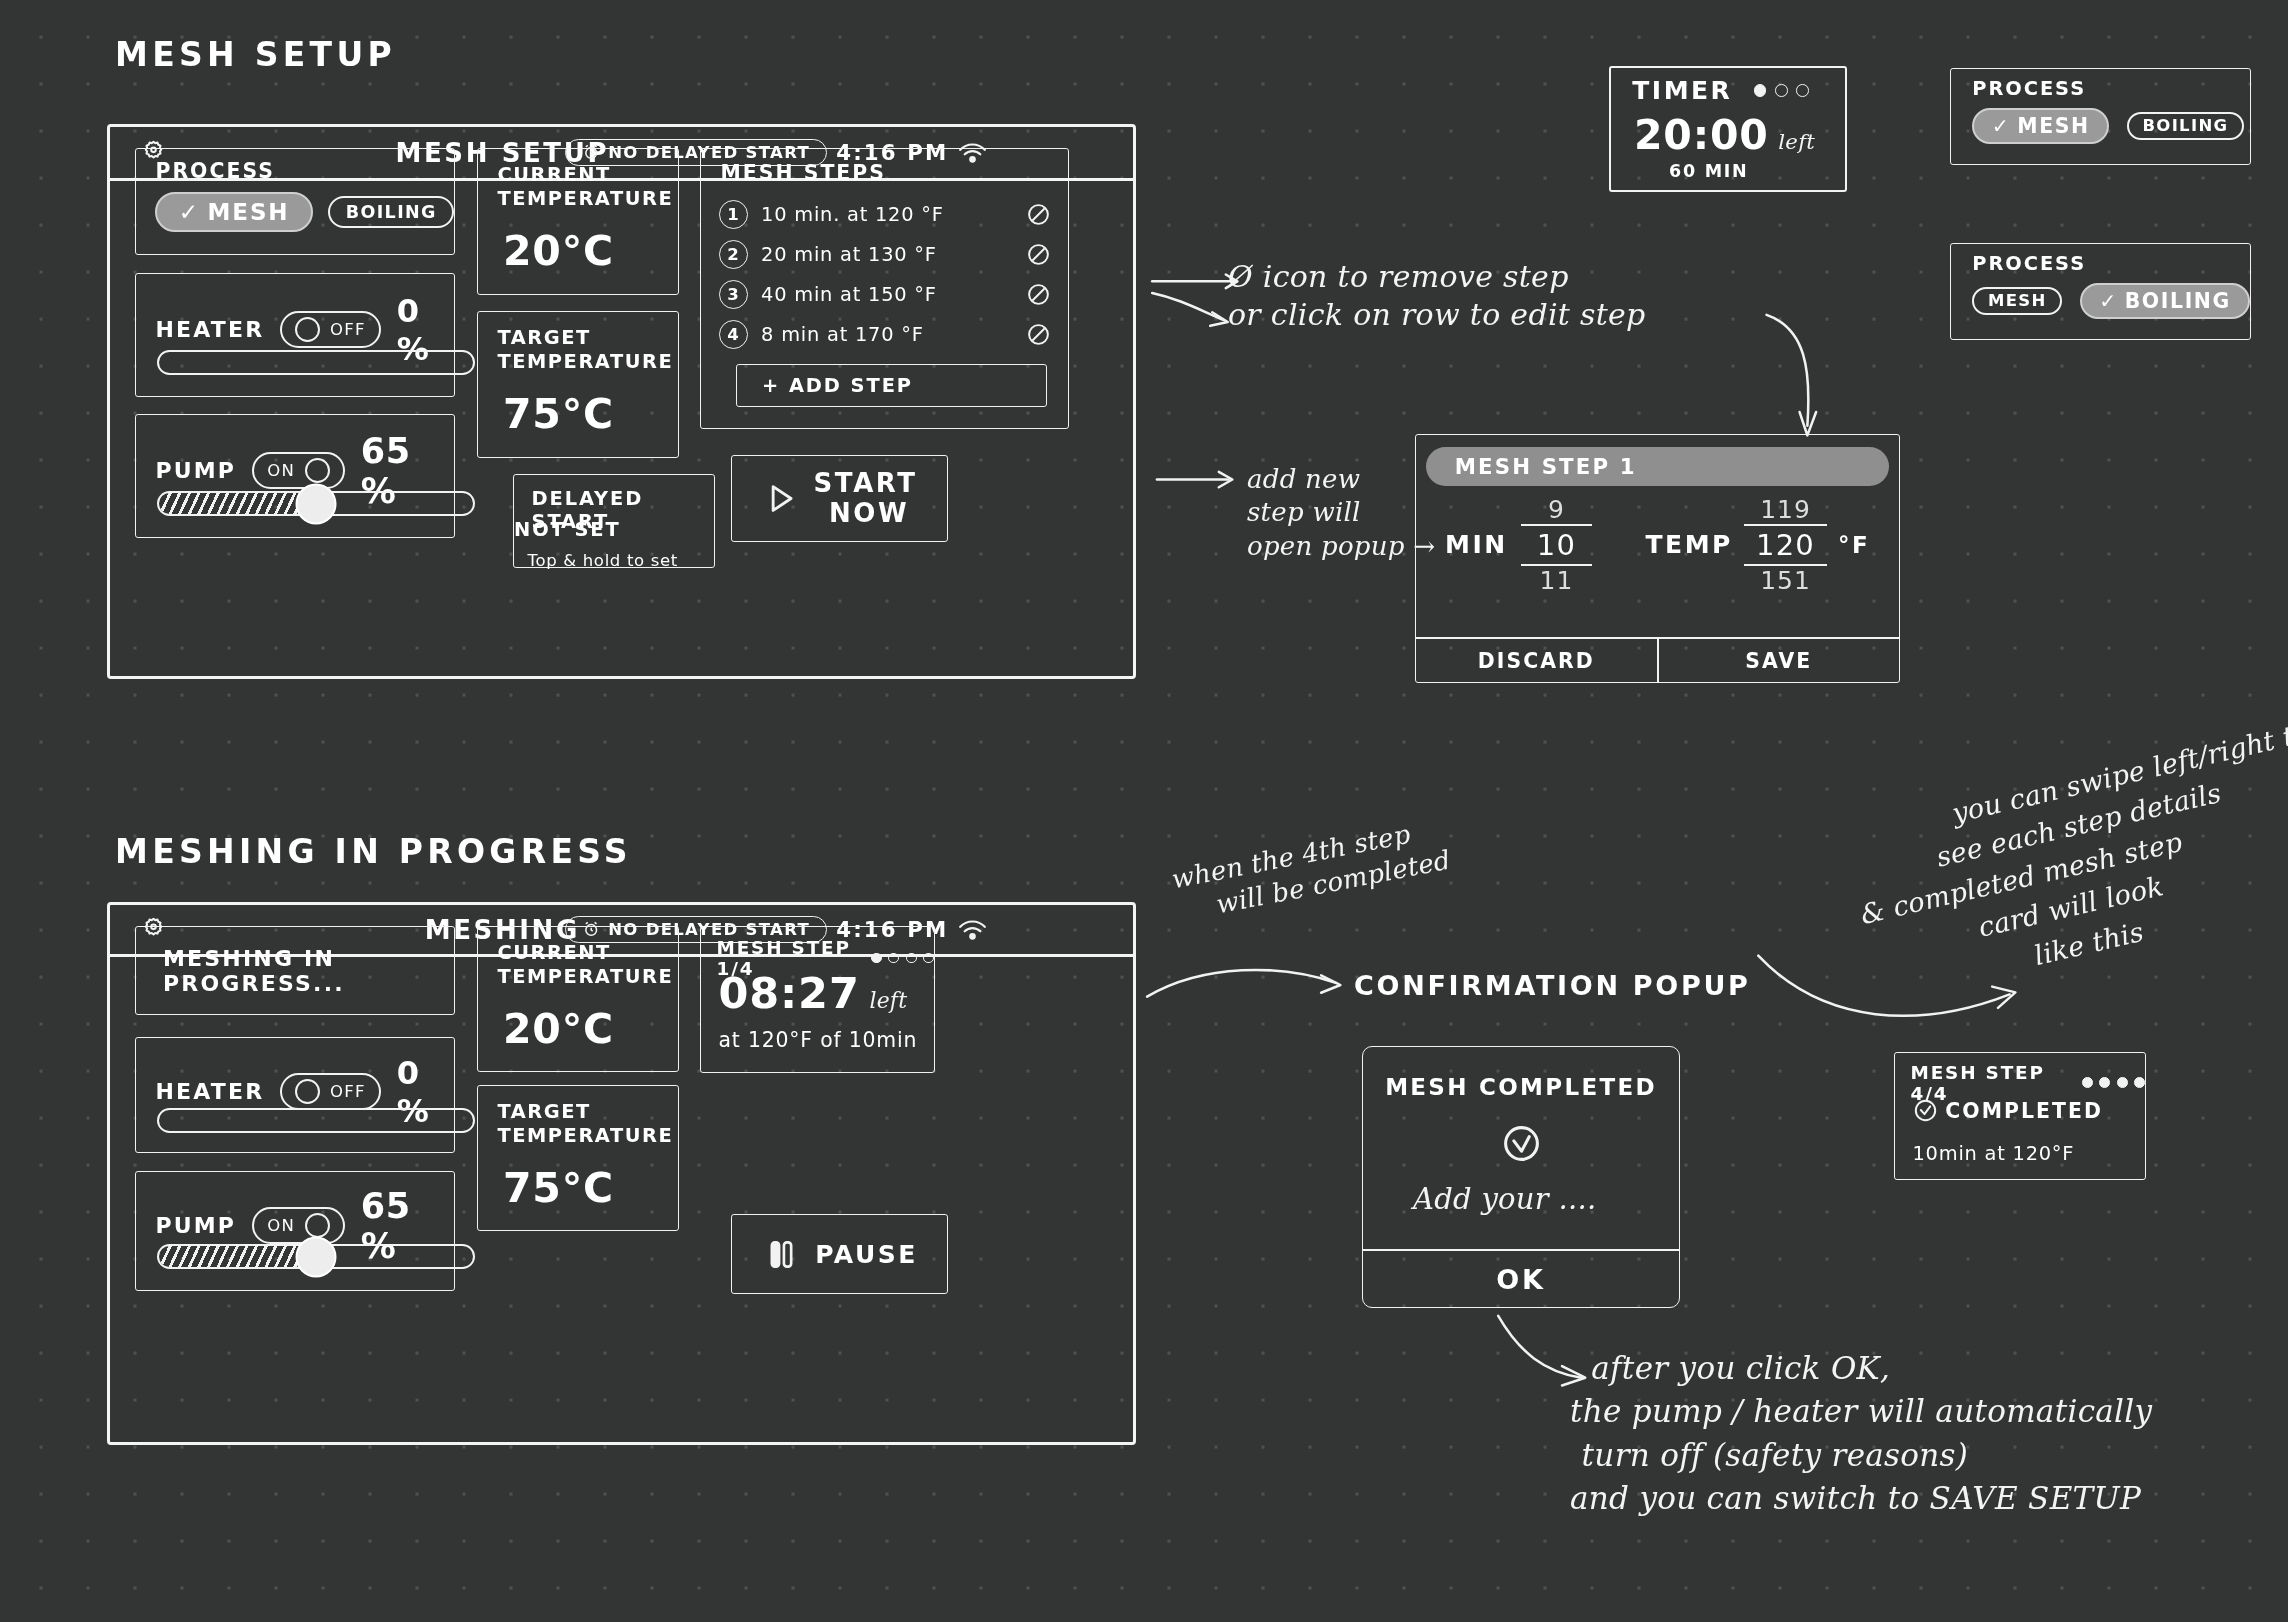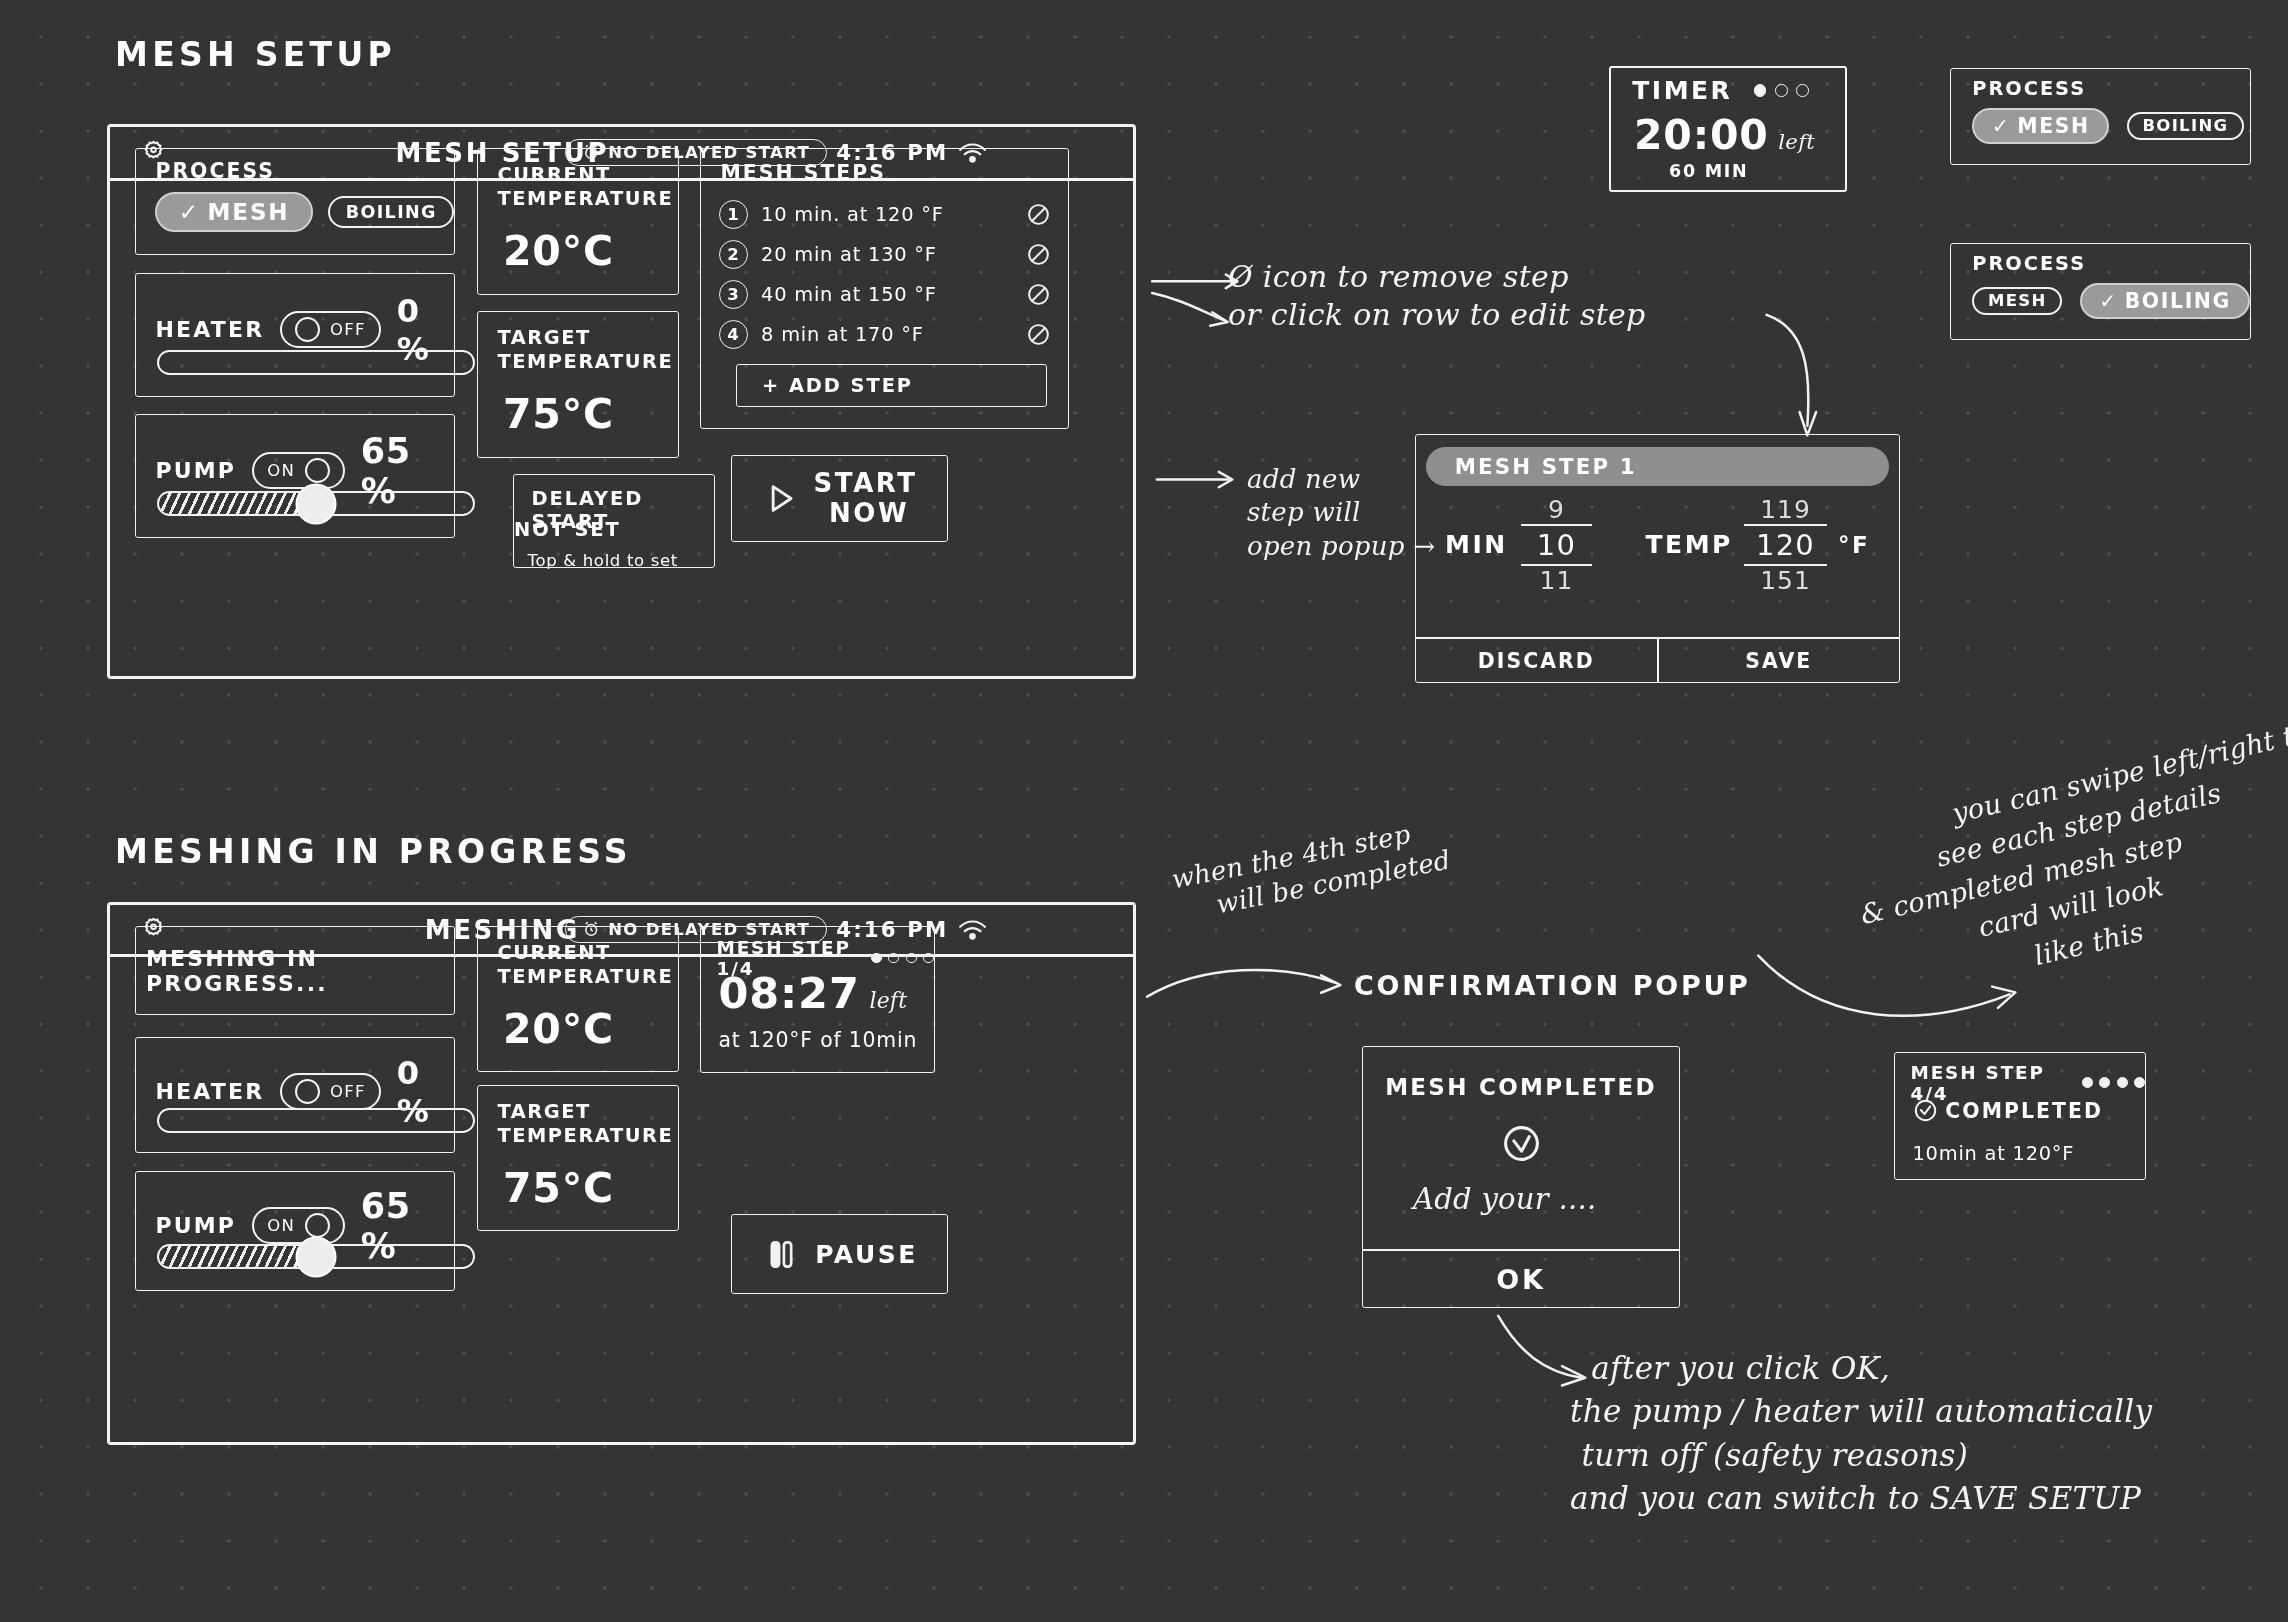--- a/index.html
+++ b/index.html
@@ -368,21 +368,21 @@
         <span>
           <svg width="29" height="21.3" viewBox="0 0 26 18" fill="none" stroke="#f2f2f2" stroke-width="2" stroke-linecap="round">
             <path d="M2 6.5a15 15 0 0 1 22 0"></path>
               <path d="M6 10.5a10 10 0 0 1 14 0"></path>
               <circle cx="13" cy="15" r="2" fill="#f2f2f2"></circle>
           </svg>
         </span>
       </div>
     </div>
 
-    <div class="box thin abs" style="left:25px;top:21.3px;width:320px;height:89px;display:flex;align-items:center;padding-left:10px;">
+    <div class="box thin abs" style="left:25px;top:21.3px;width:320px;height:89px;display:flex;align-items:center;padding-left:27px;">
       <span class="caps" style="font-size:22px;">MESHING IN PROGRESS...</span>
     </div>
 
     <div class="box thin abs" style="left:25px;top:132px;width:320px;height:116px;">
       <div class="abs" style="left:19.4px;top:15.5px;display:flex;align-items:center;gap:15.5px;">
         <span class="caps" style="font-size:22px;">HEATER</span>
         <span class="toggle" style="font-size:16.5px;">
           <span class="knob"></span>
           <span>OFF</span>
         </span>
@@ -467,21 +467,21 @@
     <div style="padding-left:87px;">see each step details</div>
     <div>&amp; completed mesh step</div>
     <div style="padding-left:112px;">card will look</div>
     <div style="padding-left:160px;">like this</div>
   </div>
   <svg class="abs" style="left:1756px;top:946px;" width="281" height="87" viewBox="0 0 290 90">
     <path d="M2 10 C70 82 170 86 262 50" stroke="#f2f2f2" stroke-width="2.6" fill="none" stroke-linecap="round"></path>
     <path d="M244 42 L268 48 L250 64" stroke="#f2f2f2" stroke-width="2.6" fill="none" stroke-linecap="round" stroke-linejoin="round"></path>
   </svg>
 
-  <div class="box thin abs" style="left:1362px;top:1046px;width:318px;height:262px;">
+  <div class="box thin abs" style="left:1362px;top:1046px;width:318px;height:262px;border-radius:10px;">
     <div class="caps abs" style="left:0;right:0;top:27px;text-align:center;font-size:23px;">MESH COMPLETED</div>
     <div class="abs" style="left:0;right:0;top:76px;display:flex;justify-content:center;">
       <svg width="41" height="41" viewBox="0 0 24 24" fill="none" stroke="#f2f2f2" stroke-width="1.8" stroke-linecap="round" stroke-linejoin="round">
         <circle cx="12" cy="12" r="9.3"></circle>
           <path d="M7.5 10.5 L12 16.5 L16.5 8"></path>
       </svg>
     </div>
     <div class="script abs" style="left:50px;top:134px;font-size:29px;">Add your ....</div>
     <div class="abs" style="left:0;right:0;bottom:0;height:58px;border-top:2.9px solid #f2f2f2;display:flex;align-items:center;justify-content:center;">
       <span class="caps" style="font-size:27px;">OK</span>

